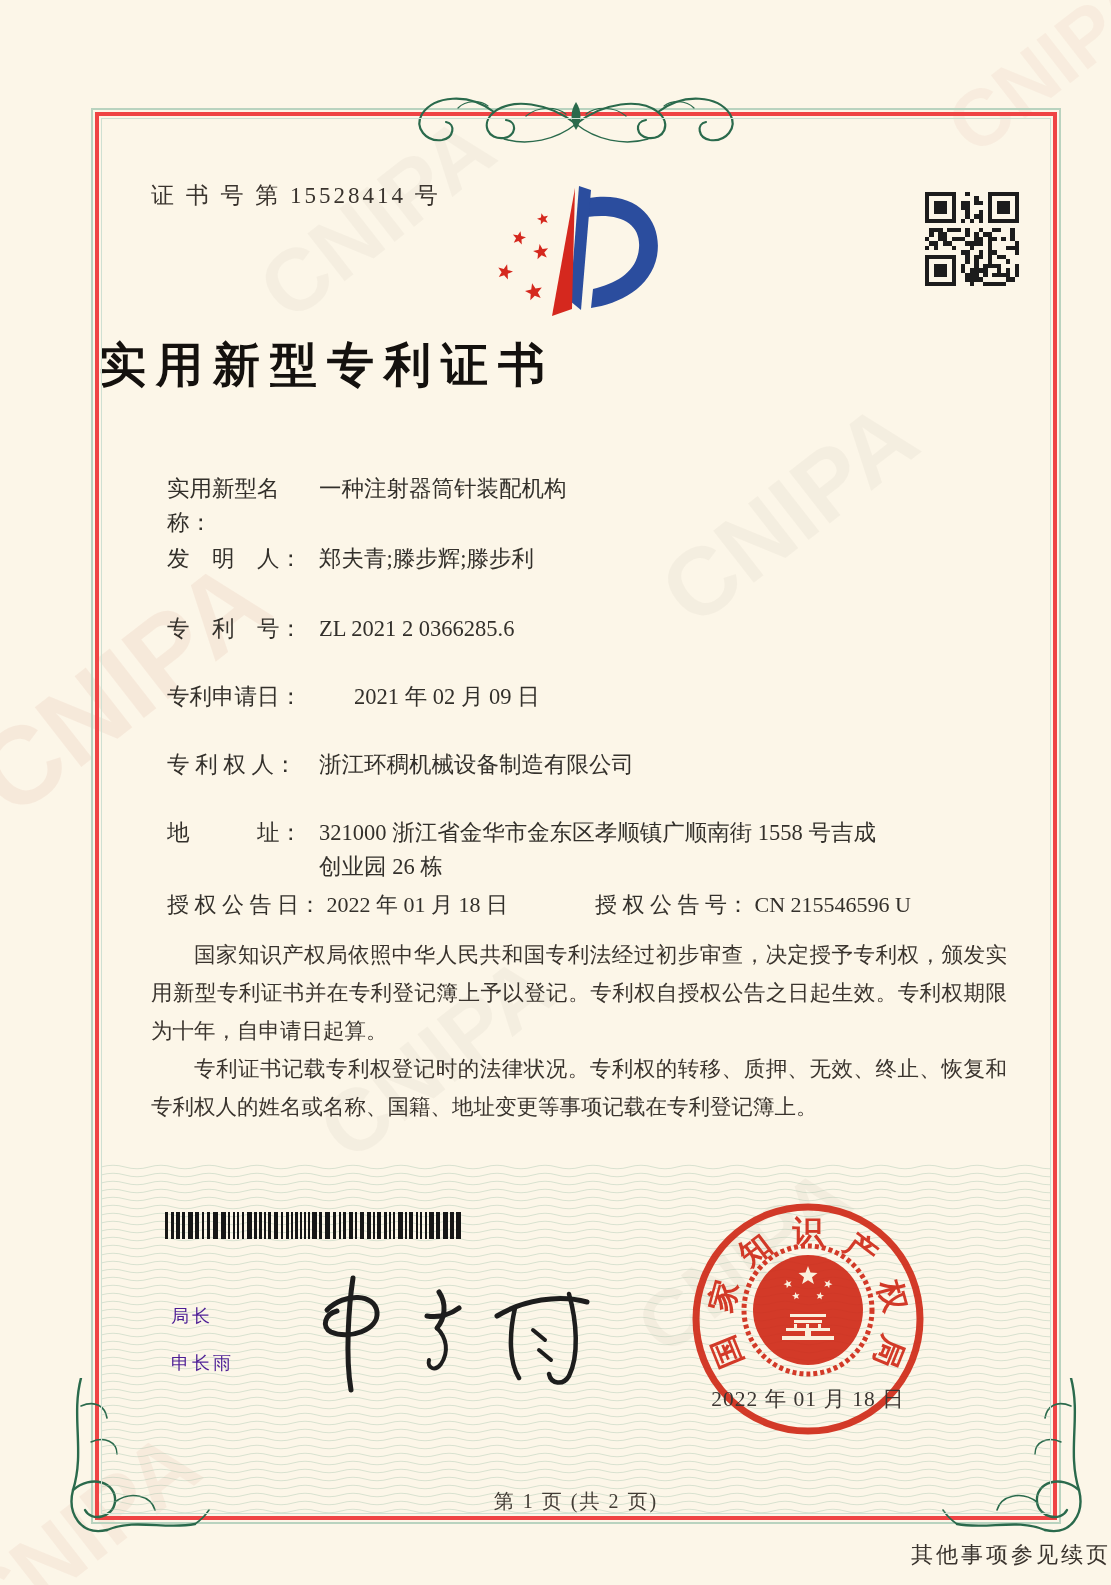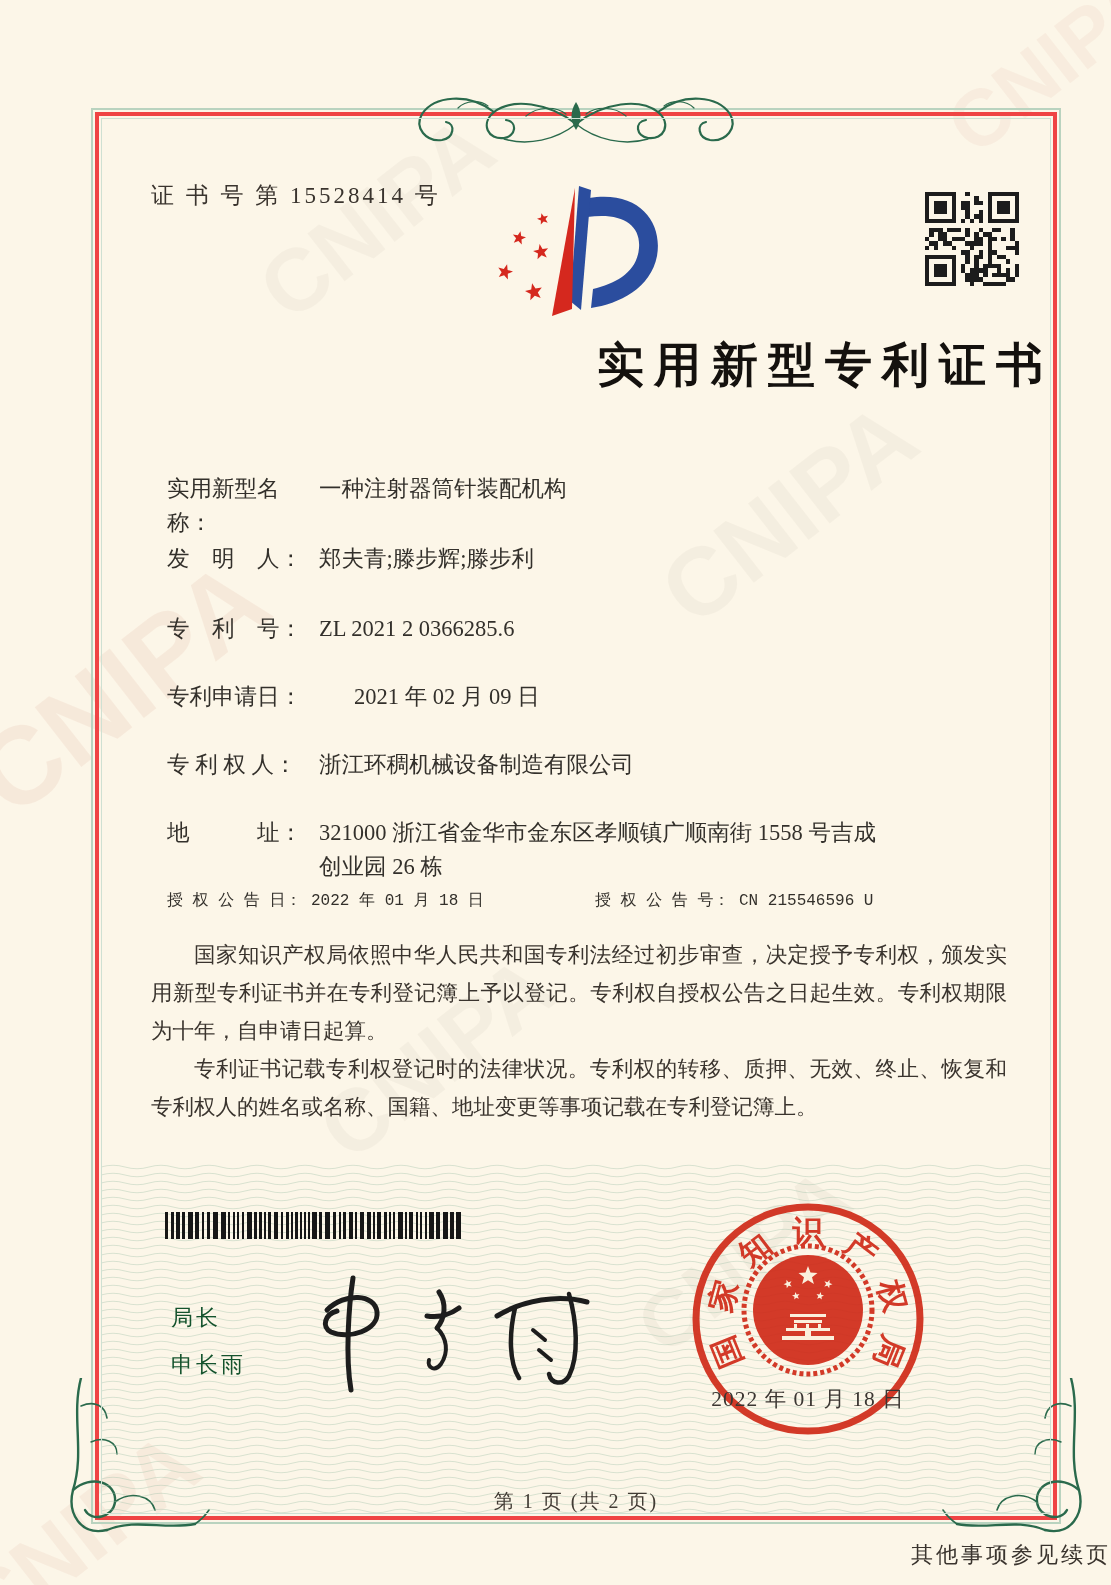--- a/index.html
+++ b/index.html
@@ -12,34 +12,34 @@
       font-weight:bold;transform:rotate(-38deg);transform-origin:left top;
       pointer-events:none;user-select:none;}
   
   .frame{position:absolute;left:95px;top:112px;width:962px;height:1408px;
          border:4px solid #ef4444;box-sizing:border-box;overflow:visible;}
   .frame::before{content:"";position:absolute;inset:-8px;border:2px solid #b9d3bf;pointer-events:none;}
   .frame::after{content:"";position:absolute;inset:2px;border:1px solid #cfe0d2;pointer-events:none;}
   .cert-no{position:absolute;left:52px;top:64px;font-size:23px;letter-spacing:3px;color:#3a342e;}
   .logo{position:absolute;left:392px;top:68px;width:175px;height:150px;}
   .qr{position:absolute;left:826px;top:76px;width:94px;height:94px;}
-  .title{position:absolute;left:0;top:218px;width:100%;text-align:right;
+  .title{position:absolute;left:0;top:218px;width:100%;text-align:left;
          font-size:47px;font-weight:bold;letter-spacing:10px;color:#14110e;}
   .fieldrow{position:absolute;left:68px;width:840px;display:flex;font-size:22.5px;line-height:34px;color:#33302b;}
   .fieldrow .lbl{width:152px;flex:none;}
   .fieldrow .val{white-space:pre-line;}
-  .grantrow{position:absolute;left:68px;top:774px;width:860px;font-size:16px;color:#33302b;font-family:Liberation Mono, monospace;}
+  .grantrow{position:absolute;left:68px;top:774px;width:860px;font-size:22px;color:#33302b;}
   .grantrow .pair2{position:absolute;left:428px;top:0;}
   .body-text{position:absolute;left:52px;top:820px;width:856px;font-size:21.5px;
              line-height:38px;text-align:justify;color:#3a342e;}
   .body-text p{margin:0;text-indent:2em;}
   .waveband{position:absolute;left:2px;top:1046px;width:950px;height:358px;pointer-events:none;}
   .barcode{position:absolute;left:66px;top:1096px;width:296px;height:27px;}
-  .signer{position:absolute;left:72px;top:1178px;font-family:Liberation Serif, serif;
-          font-size:22px;line-height:47px;color:#14532d;letter-spacing:3px;}
+  .signer{position:absolute;left:72px;top:1178px;font-family:Liberation Mono, monospace;
+          font-size:18px;line-height:47px;color:#4c1d95;letter-spacing:3px;}
   .signature{position:absolute;left:188px;top:1148px;width:320px;height:145px;}
   .seal{position:absolute;left:588px;top:1082px;width:242px;height:242px;opacity:.93;}
   .seal-date{position:absolute;left:588px;top:1268px;width:242px;text-align:center;
              font-size:21.5px;color:#3b3632;letter-spacing:1px;z-index:5;}
   .pageinfo{position:absolute;left:0;top:1372px;width:100%;text-align:center;font-size:20px;color:#413b34;letter-spacing:2px;}
   .footnote{position:absolute;left:0;top:1540px;width:100%;text-align:right;font-size:22px;color:#3a342e;letter-spacing:3px;}
   .orn{position:absolute;pointer-events:none;}
   .orn.topc{left:50%;top:-30px;transform:translateX(-50%);}
   .orn.bl{left:-38px;top:1262px;}
   .orn.br{right:-38px;top:1262px;transform:scaleX(-1);}

